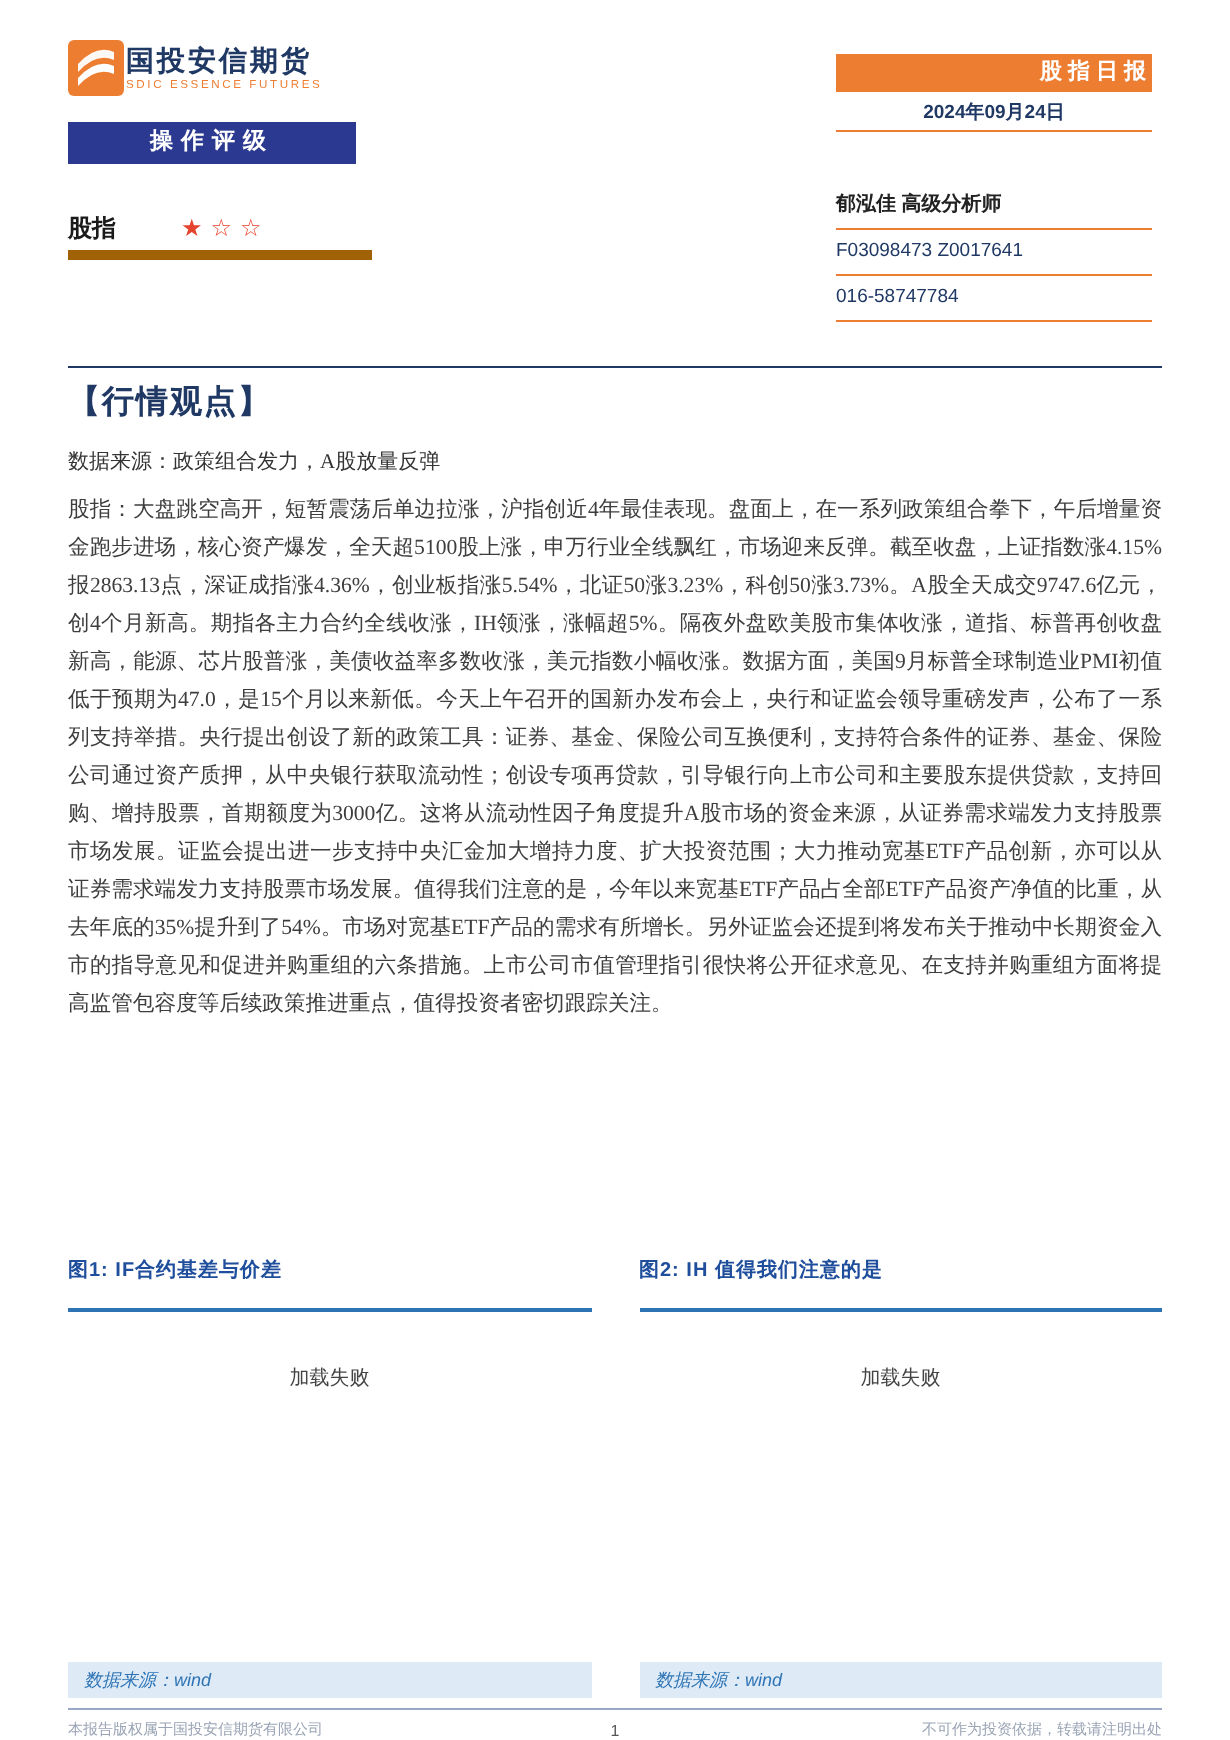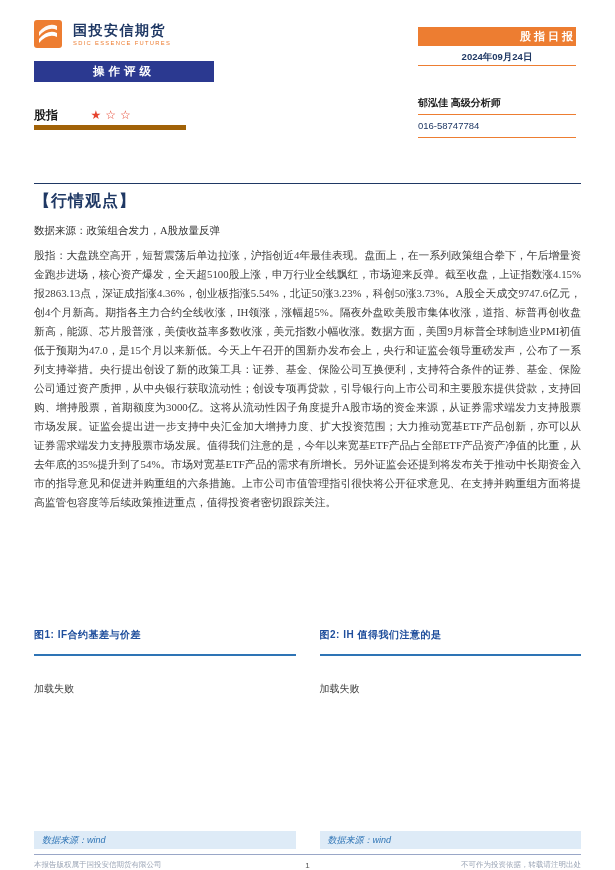--- a/index.html
+++ b/index.html
@@ -1,35 +1,35 @@
 <!DOCTYPE html>
 <html><head>
 <meta charset="utf-8">
 <style>
   html,body{margin:0;padding:0;background:#ffffff;}
   .page{
     position:relative;width:615px;height:870px;margin:0 auto;background:#fff;
     font-family:"Liberation Sans","DejaVu Sans",sans-serif;color:#333;overflow:hidden;
   }
   
-  .logo{position:absolute;left:34px;top:20px;display:flex;align-items:center;gap:11px;}
+  .logo{position:absolute;left:34px;top:20px;display:flex;align-items:center;gap:1px;}
   .logo-icon{width:28px;height:28px;flex:0 0 auto;}
   .logo-cn{font-size:14px;font-weight:bold;color:#1F3864;letter-spacing:1.5px;line-height:16px;}
   .logo-en{font-size:5.8px;color:#ED7D31;letter-spacing:1.3px;margin-top:2px;}
   .report-badge{
     position:absolute;left:418px;top:27px;width:158px;height:19px;background:#ED7D31;
     color:#fff;font-size:11px;font-weight:bold;letter-spacing:3px;text-align:right;line-height:19px;
   }
   .date-row{
     position:absolute;left:418px;top:49px;width:158px;height:16px;color:#1F3864;
     font-size:9.5px;font-weight:bold;text-align:center;line-height:16px;
     border-bottom:1px solid #ED7D31;
   }
   .rating-badge{
-    position:absolute;left:34px;top:61px;width:180px;height:21px;background:#2B3990;
+    position:absolute;left:34px;top:61px;width:144px;height:21px;background:#2B3990;
     color:#fff;font-size:11.5px;font-weight:bold;letter-spacing:4px;text-align:center;line-height:21px;
   }
   .instrument-row{
     position:absolute;left:34px;top:103px;width:152px;height:22px;line-height:22px;
     border-bottom:5px solid #a16207;
   }
   .instrument-label{font-size:12px;font-weight:bold;color:#1a1a1a;}
   .stars{font-size:12px;color:#E6432E;margin-left:28px;letter-spacing:4px;}
   .analyst{position:absolute;left:418px;top:92px;width:158px;}
   .a-row{height:22px;line-height:22px;font-size:9.5px;color:#1F3864;border-bottom:1px solid #ED7D31;white-space:nowrap;}
@@ -44,21 +44,21 @@
     font-family:"Liberation Serif","DejaVu Serif",serif;
   }
   
   .figures{position:absolute;left:34px;top:628px;width:547px;height:221px;display:flex;gap:24px;}
   .figure{flex:1;display:flex;flex-direction:column;}
   .fig-title{
     font-size:10px;font-weight:bold;color:#1F4E9C;padding-bottom:12px;
     border-bottom:2px solid #2E74B5;letter-spacing:0.5px;
   }
   .fig-body{flex:1;position:relative;}
-  .fig-error{display:block;text-align:left;margin-top:26px;font-size:10px;color:#444;font-family:"Liberation Serif","DejaVu Serif",serif;}
+  .fig-error{display:block;text-align:center;margin-top:26px;font-size:10px;color:#444;font-family:"Liberation Serif","DejaVu Serif",serif;}
   .fig-source{
     background:#DEEBF7;color:#2E74B5;font-size:9px;font-style:italic;
     padding:4px 8px;line-height:10px;
   }
   
   .footer{
     position:absolute;left:34px;top:854px;width:547px;border-top:1px solid #9AA7C7;
     display:flex;align-items:center;padding-top:5px;font-size:7.5px;color:#9aa4b5;
   }
   .footer .f-left{flex:1;text-align:left;}
@@ -86,20 +86,21 @@
   <div class="date-row">2024年09月24日</div>
 
   <div class="rating-badge">操作评级</div>
   <div class="instrument-row">
     <span class="instrument-label">股指</span>
     <span class="stars">★☆☆</span>
   </div>
 
   <div class="analyst">
     <div class="a-row name">郁泓佳 高级分析师</div>
+    <div class="a-row">F03098473 Z0017641</div>
     <div class="a-row">016-58747784</div>
   </div>
 
   <div class="header-divider"></div>
 
   <div class="main">
     <h2 class="section-title">【行情观点】</h2>
     <p class="summary">数据来源：政策组合发力，A股放量反弹</p>
     <p class="body-text">股指：大盘跳空高开，短暂震荡后单边拉涨，沪指创近4年最佳表现。盘面上，在一系列政策组合拳下，午后增量资金跑步进场，核心资产爆发，全天超5100股上涨，申万行业全线飘红，市场迎来反弹。截至收盘，上证指数涨4.15%报2863.13点，深证成指涨4.36%，创业板指涨5.54%，北证50涨3.23%，科创50涨3.73%。A股全天成交9747.6亿元，创4个月新高。期指各主力合约全线收涨，IH领涨，涨幅超5%。隔夜外盘欧美股市集体收涨，道指、标普再创收盘新高，能源、芯片股普涨，美债收益率多数收涨，美元指数小幅收涨。数据方面，美国9月标普全球制造业PMI初值低于预期为47.0，是15个月以来新低。今天上午召开的国新办发布会上，央行和证监会领导重磅发声，公布了一系列支持举措。央行提出创设了新的政策工具：证券、基金、保险公司互换便利，支持符合条件的证券、基金、保险公司通过资产质押，从中央银行获取流动性；创设专项再贷款，引导银行向上市公司和主要股东提供贷款，支持回购、增持股票，首期额度为3000亿。这将从流动性因子角度提升A股市场的资金来源，从证券需求端发力支持股票市场发展。证监会提出进一步支持中央汇金加大增持力度、扩大投资范围；大力推动宽基ETF产品创新，亦可以从证券需求端发力支持股票市场发展。值得我们注意的是，今年以来宽基ETF产品占全部ETF产品资产净值的比重，从去年底的35%提升到了54%。市场对宽基ETF产品的需求有所增长。另外证监会还提到将发布关于推动中长期资金入市的指导意见和促进并购重组的六条措施。上市公司市值管理指引很快将公开征求意见、在支持并购重组方面将提高监管包容度等后续政策推进重点，值得投资者密切跟踪关注。</p>
   </div>

